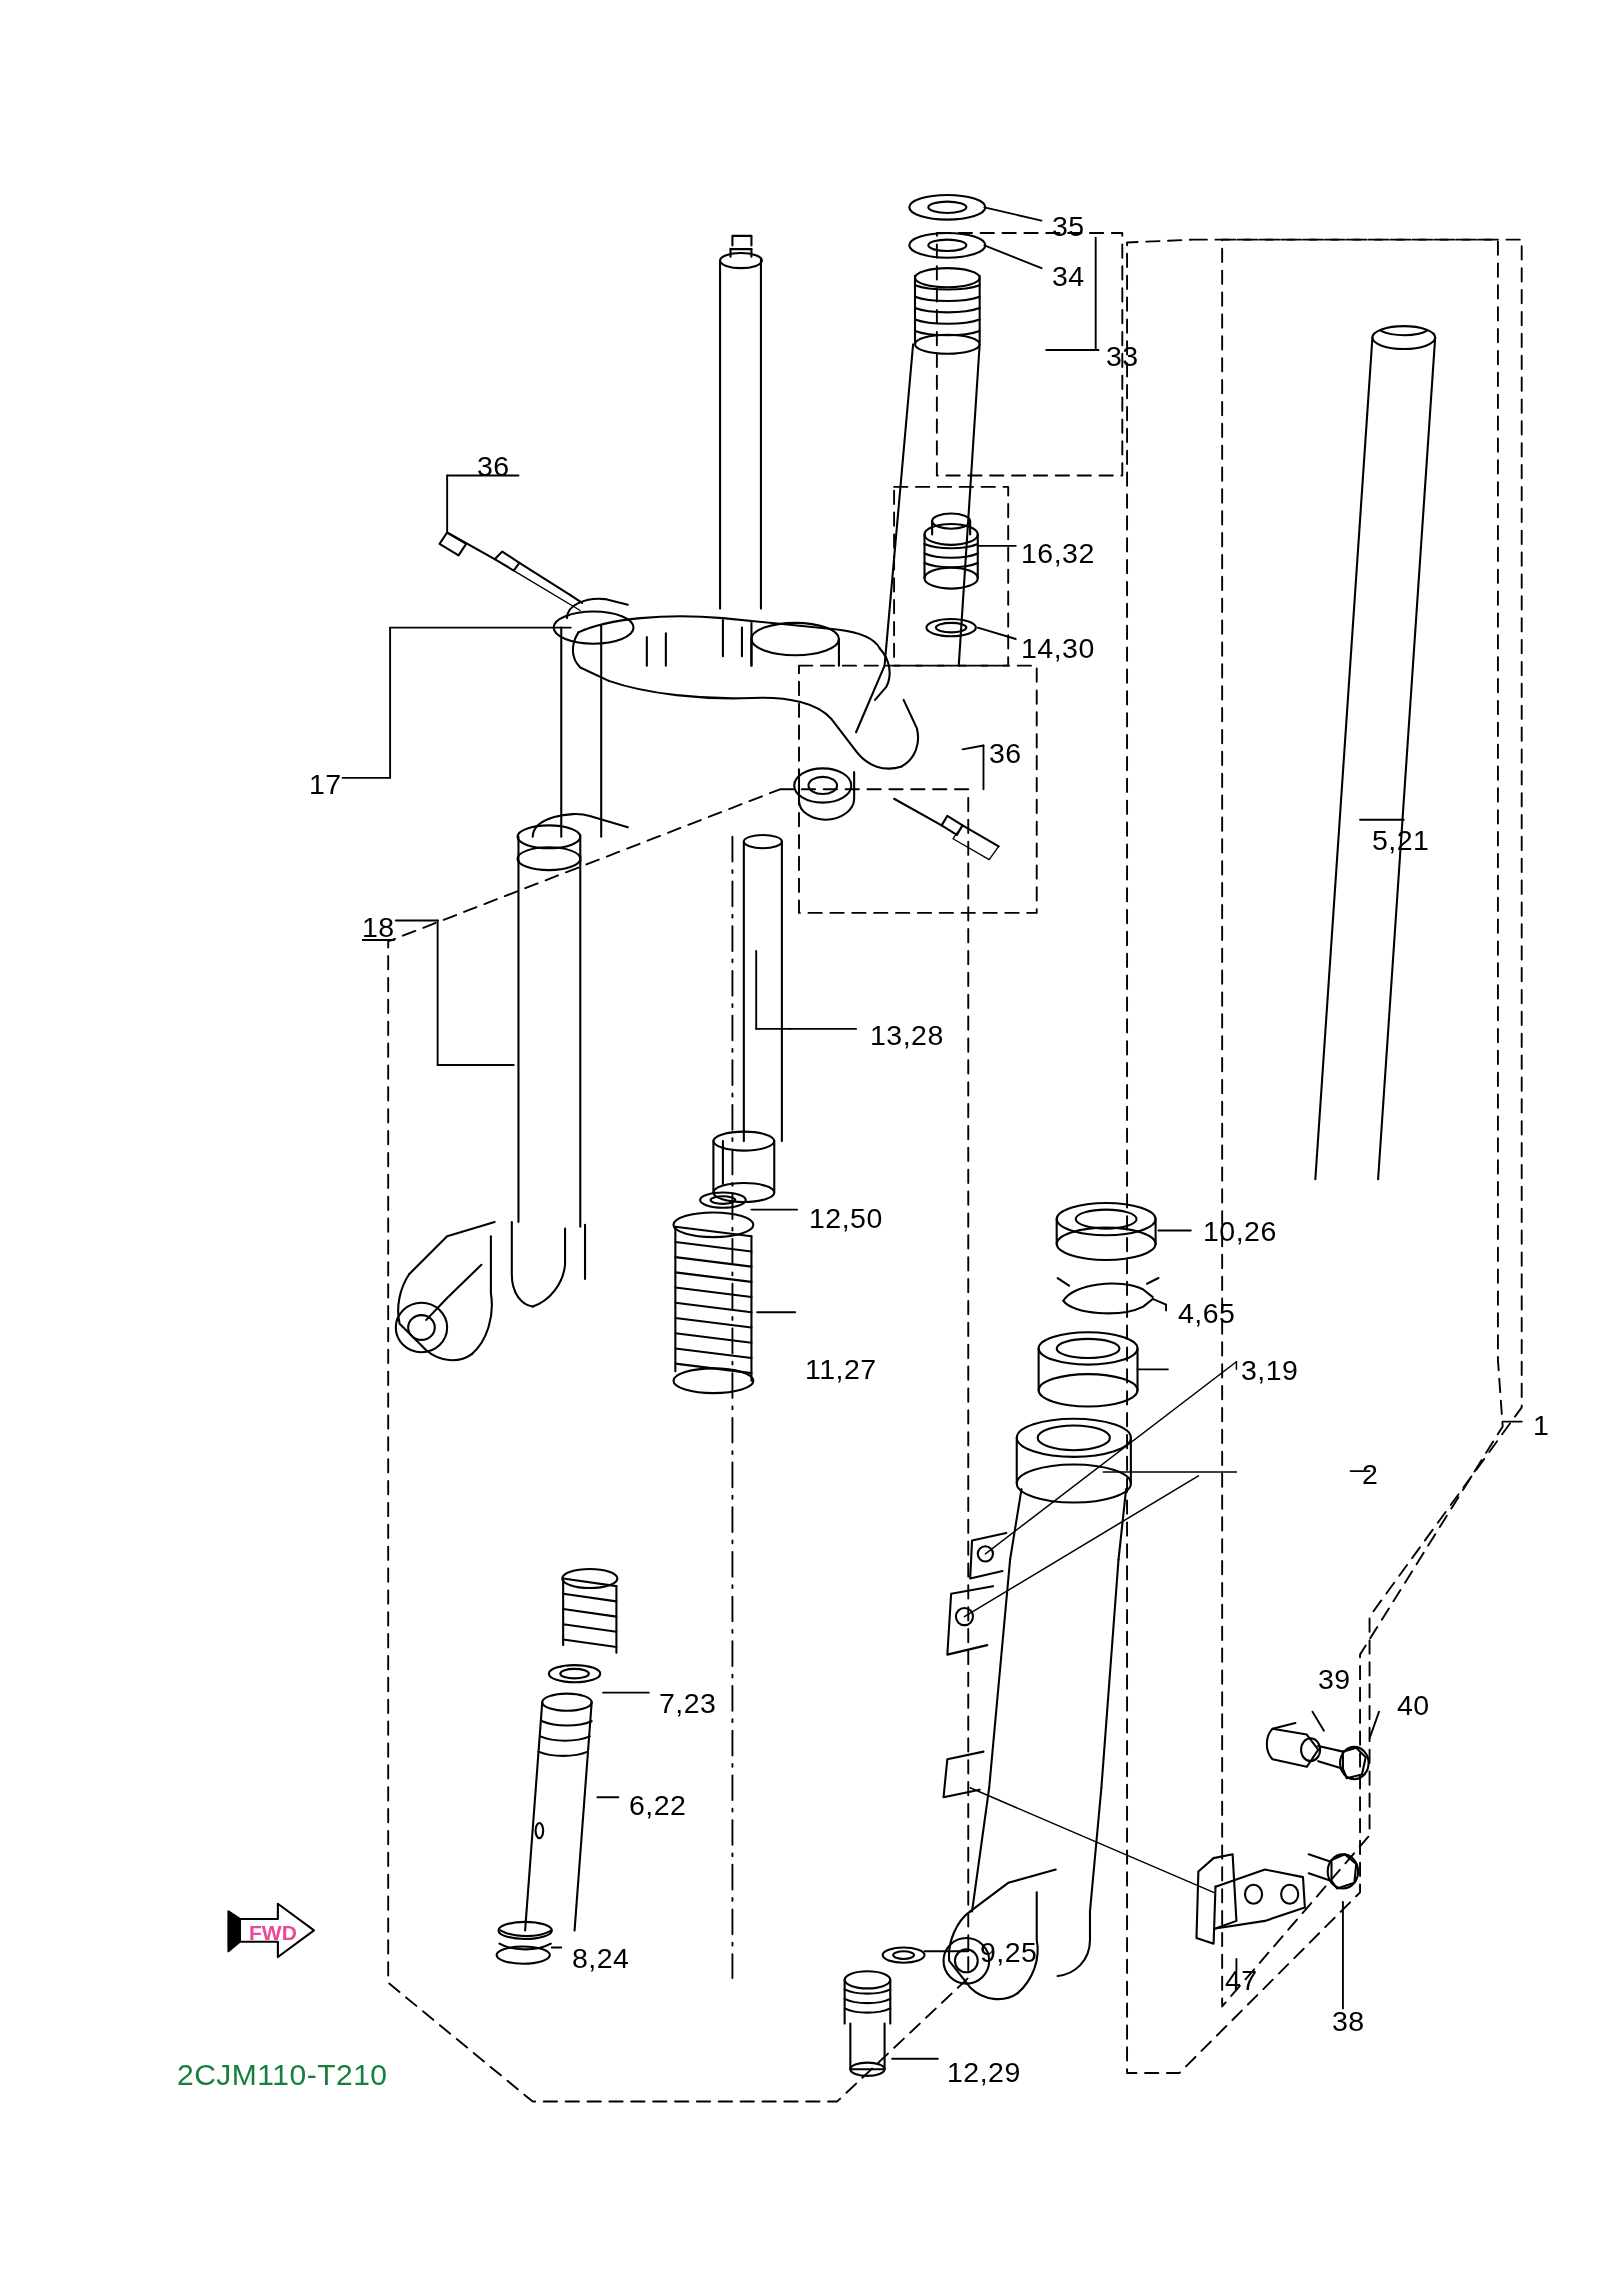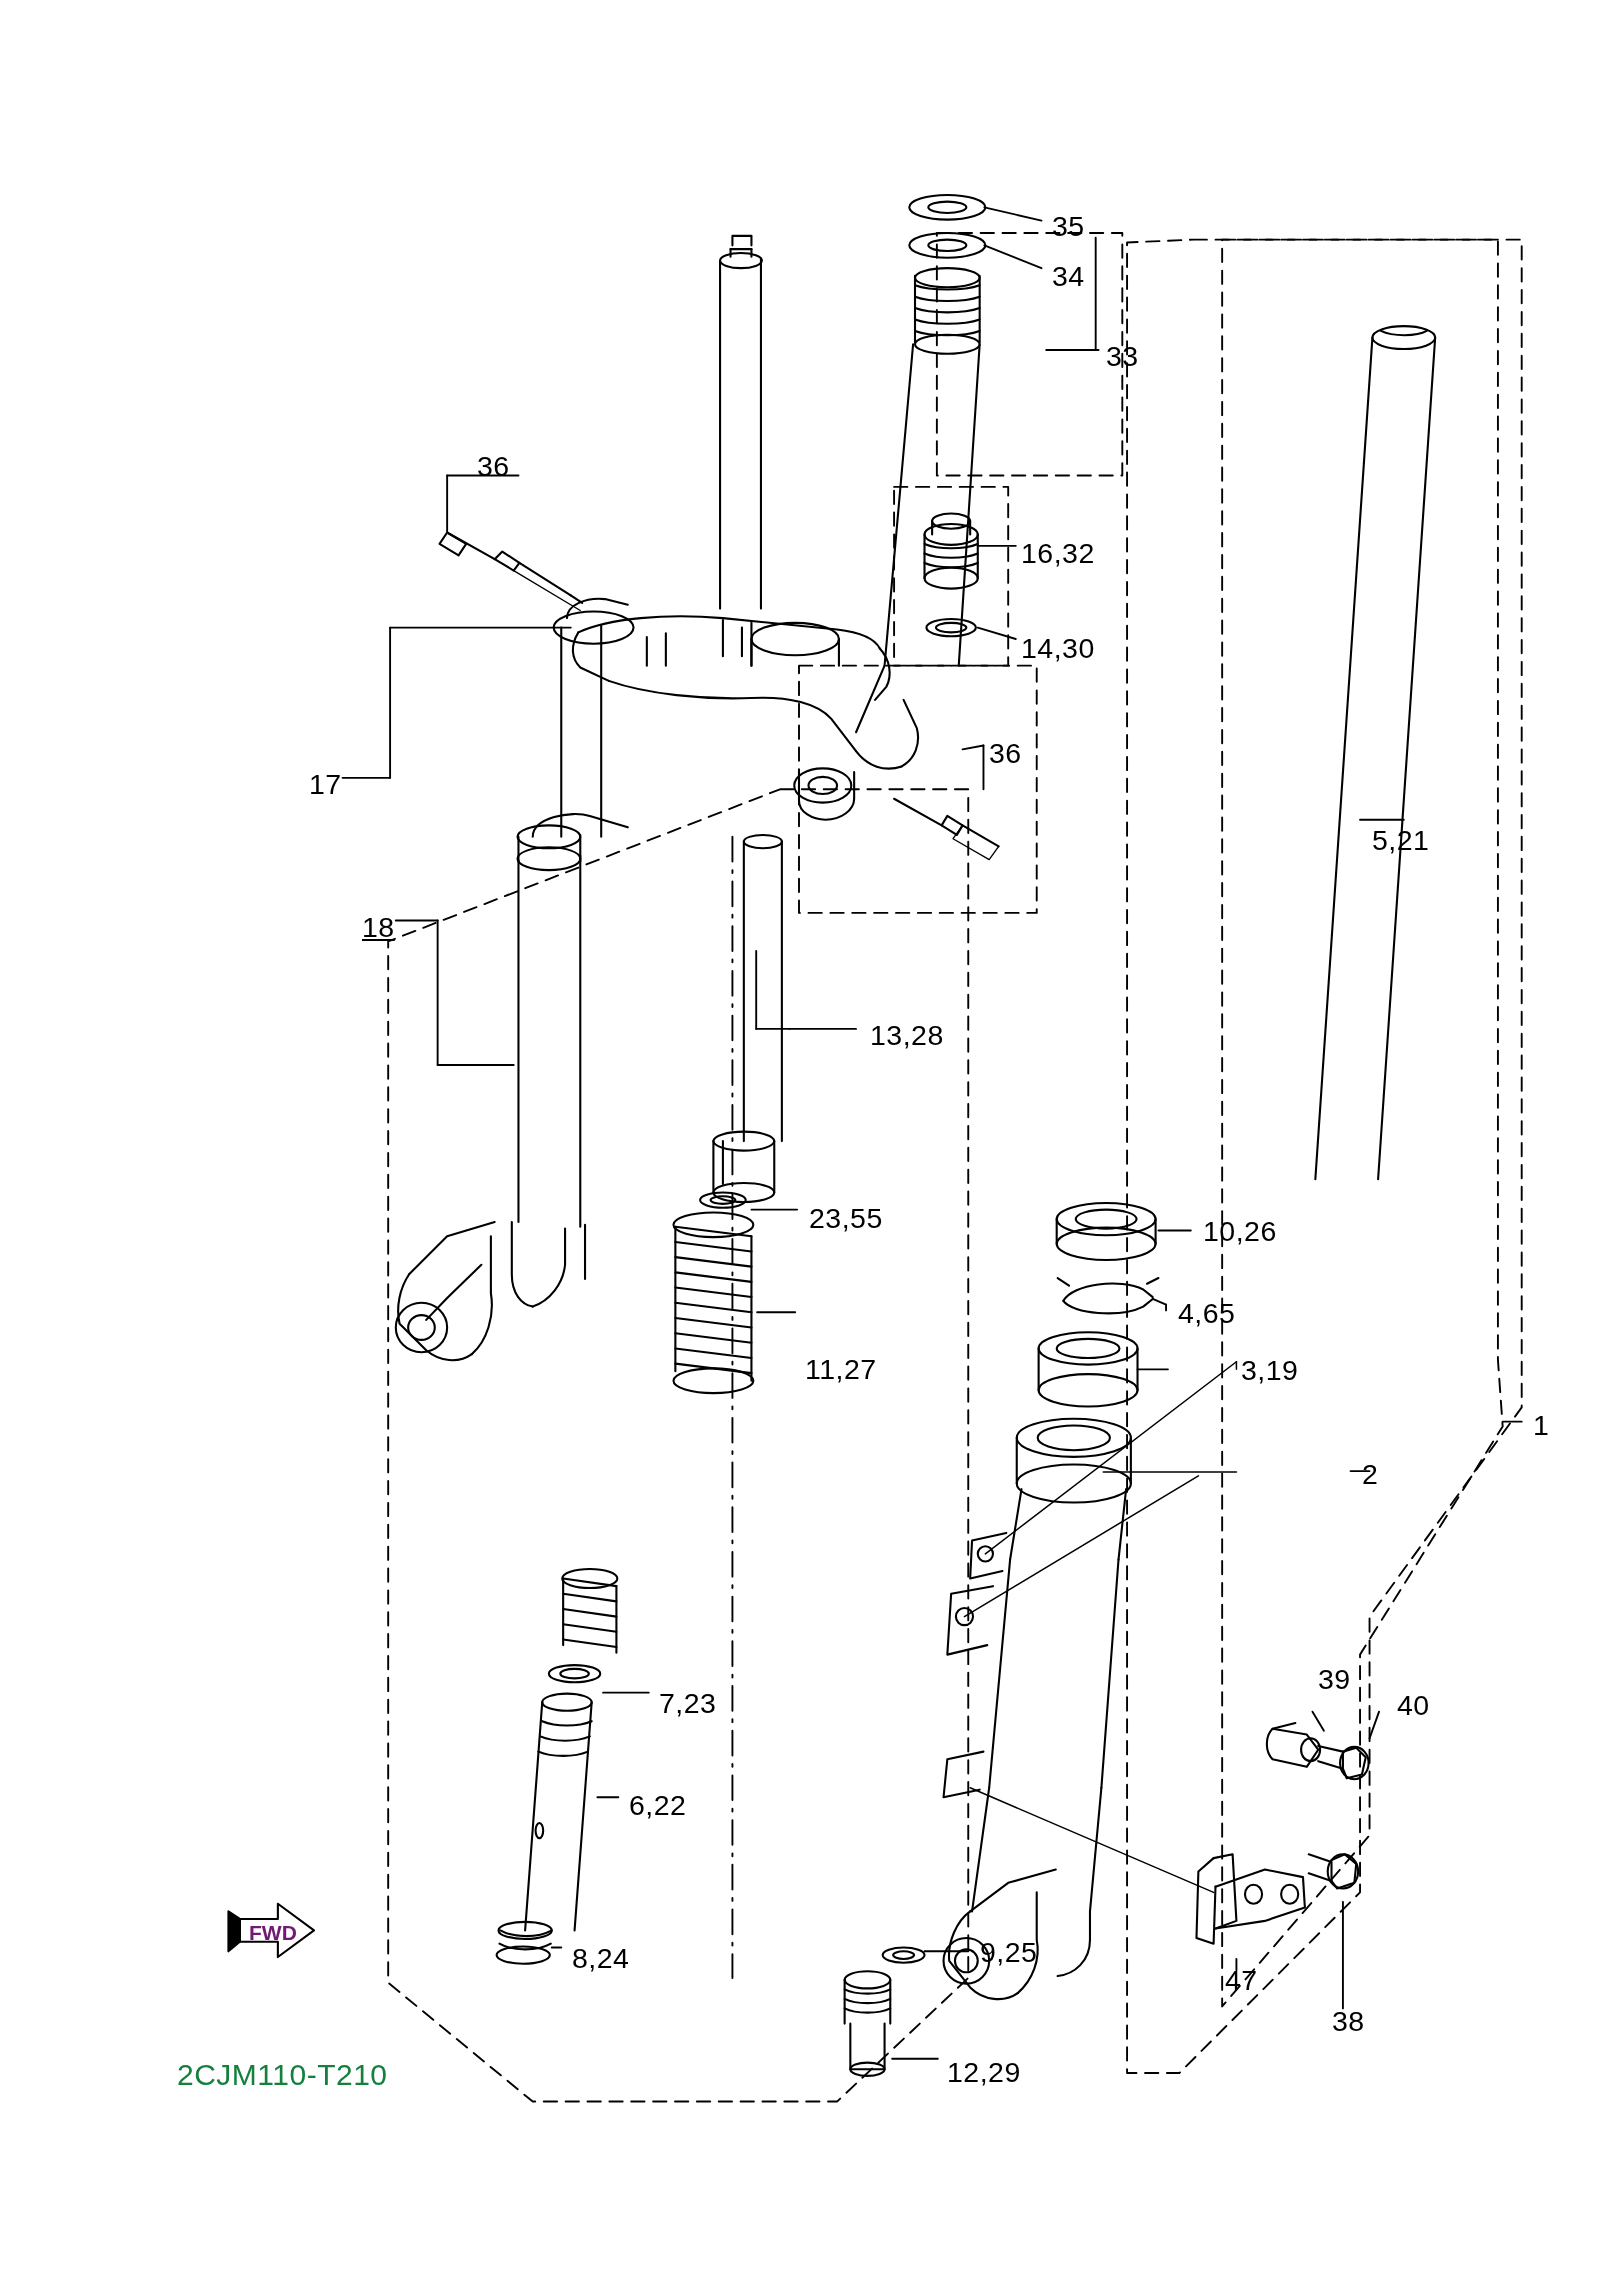--- a/index.html
+++ b/index.html
@@ -38,21 +38,21 @@
     font-size: 30px;
     color: #15803d;
     letter-spacing: 0.5px;
     white-space: nowrap;
   }
   .fwd-label {
     position: absolute;
     font-family: "Liberation Sans", sans-serif;
     font-size: 21px;
     font-weight: bold;
-    color: #701a75;
+    color: #ec4899;
     white-space: nowrap;
   }
 </style>
 </head>
 <body>
 
 <div id="page">
 
   <svg id="drawing" viewBox="0 0 1700 2405">
     <g fill="none" stroke="#000000" stroke-width="2.2" stroke-linecap="round" stroke-linejoin="round">
@@ -375,21 +375,21 @@
   <div class="callout" style="left:1052px; top:260px;">34</div>
   <div class="callout" style="left:1106px; top:340px;">33</div>
   <div class="callout" style="left:477px; top:450px;">36</div>
   <div class="callout" style="left:1021px; top:537px;">16,32</div>
   <div class="callout" style="left:1021px; top:632px;">14,30</div>
   <div class="callout" style="left:989px; top:737px;">36</div>
   <div class="callout" style="left:309px; top:768px;">17</div>
   <div class="callout" style="left:1372px; top:824px;">5,21</div>
   <div class="callout" style="left:362px; top:911px;text-decoration:underline;">18</div>
   <div class="callout" style="left:870px; top:1019px;">13,28</div>
-  <div class="callout" style="left:809px; top:1202px;">23,55</div>
+  <div class="callout" style="left:809px; top:1202px;">12,50</div>
   <div class="callout" style="left:1203px; top:1215px;">10,26</div>
   <div class="callout" style="left:1178px; top:1297px;">4,65</div>
   <div class="callout" style="left:1225px; top:1354px;margin-left:16px;">3,19</div>
   <div class="callout" style="left:805px; top:1353px;">11,27</div>
   <div class="callout" style="left:1533px; top:1409px;">1</div>
   <div class="callout" style="left:1362px; top:1458px;">2</div>
   <div class="callout" style="left:1318px; top:1663px;">39</div>
   <div class="callout" style="left:1397px; top:1689px;">40</div>
   <div class="callout" style="left:659px; top:1687px;">7,23</div>
   <div class="callout" style="left:629px; top:1789px;">6,22</div>

